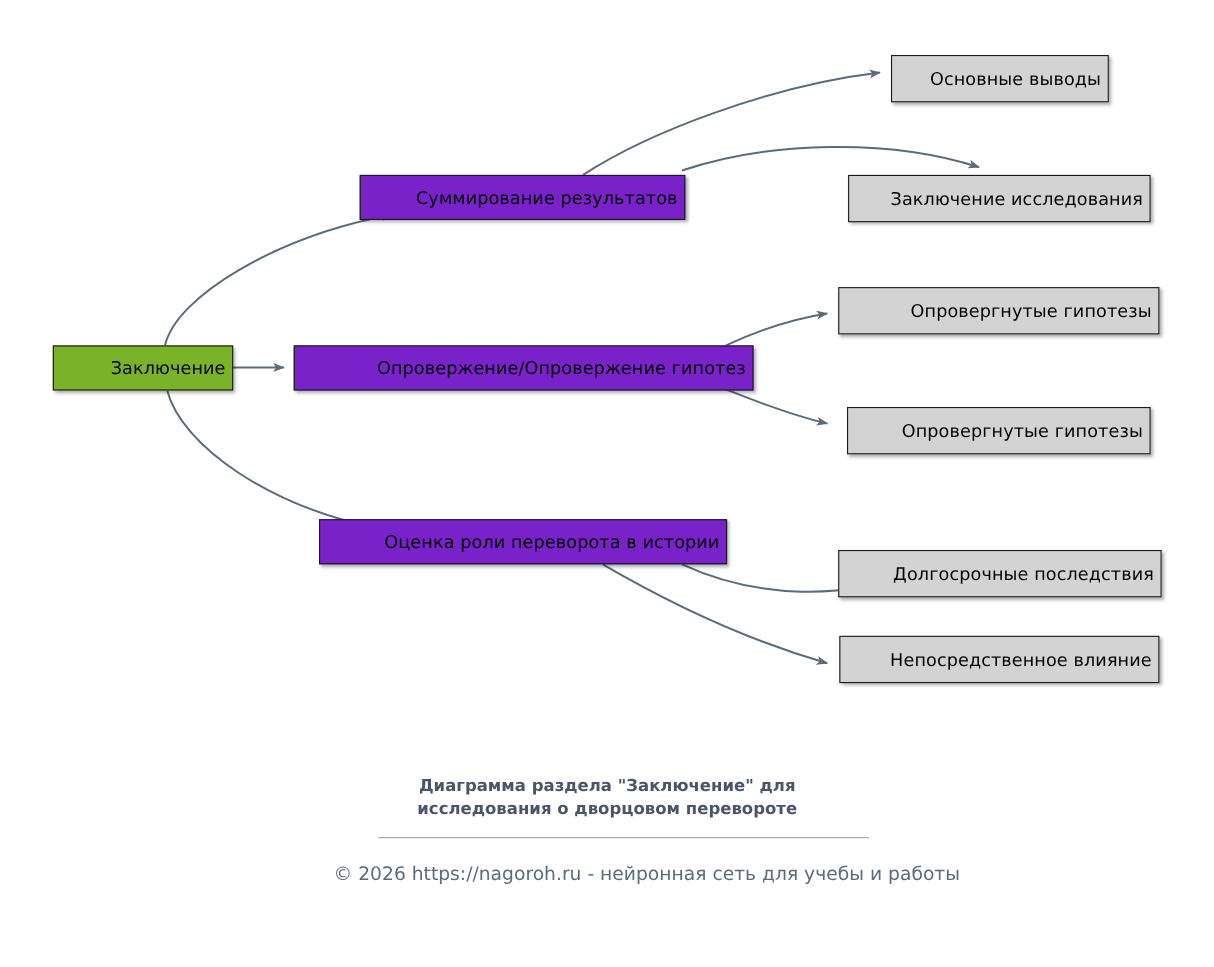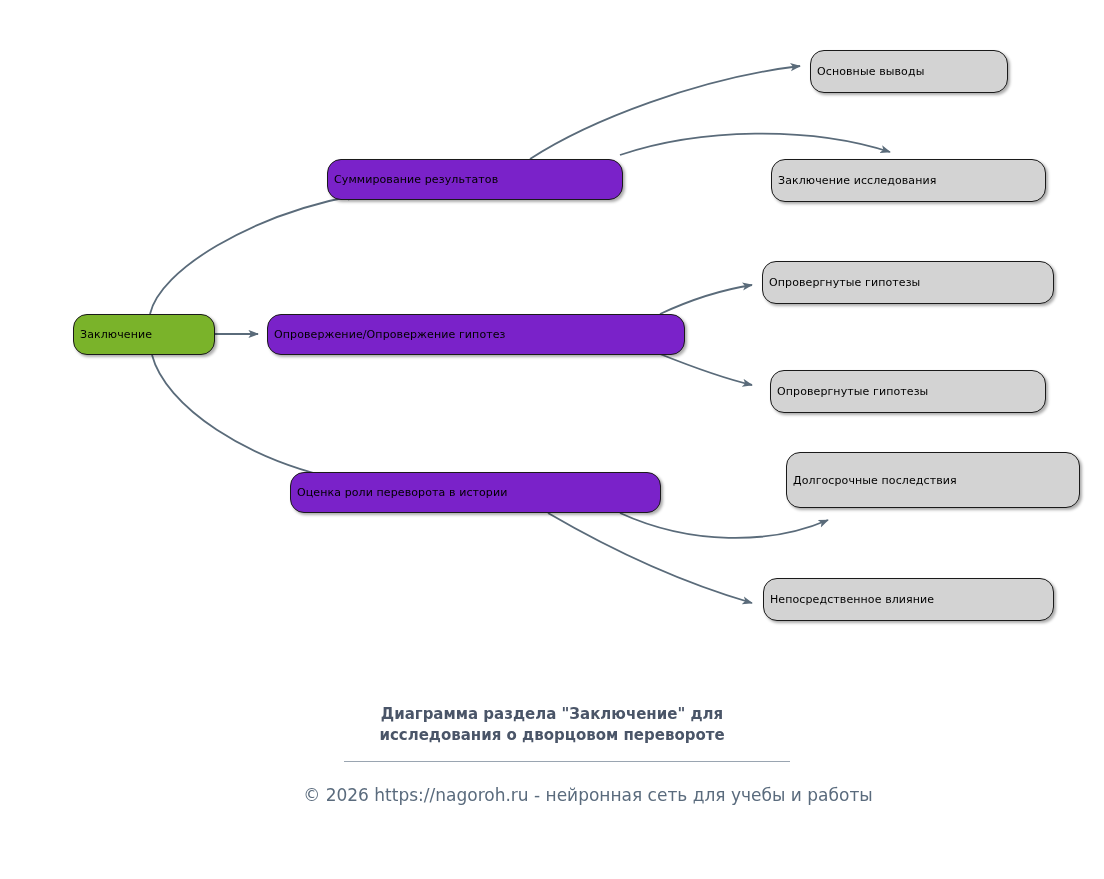--- a/index.html
+++ b/index.html
@@ -25,25 +25,25 @@
     left: 0; top: 0;
     width: 1104px;
     height: 879px;
     pointer-events: none;
   }
   .node {
     position: absolute;
     box-sizing: border-box;
     display: flex;
     align-items: center;
-    justify-content: flex-start;
+    justify-content: flex-end;
     border: 1.4px solid #1a1a1a;
-    border-radius: 14px;
+    border-radius: 0;
     color: #000000;
-    font-size: 11px;
+    font-size: 16px;
     line-height: 1;
     white-space: nowrap;
     letter-spacing: 0.1px;
     box-shadow: 2px 2px 3px rgba(0,0,0,0.33);
     font-family: "DejaVu Sans", sans-serif;
   }
   .node-label {
     padding: 0 6px;
     pointer-events: none;
   }
@@ -103,21 +103,21 @@
       <path d="M152,355 C165,405 245,462 352,482"></path>
       <path d="M530,159 C590,120 700,78 800,66"></path>
       <path d="M620,155 C700,128 810,126 890,152"></path>
       <path d="M660,314 C690,300 720,290 752,285"></path>
       <path d="M660,354 C690,366 722,378 752,385"></path>
       <path d="M620,513 C690,545 770,545 828,520"></path>
       <path d="M548,513 C620,555 690,585 752,603"></path>
     </g>
   </svg>
 
-  <div class="node n-root" style="left:48px;top:314px;width:142px;height:41px;margin-left:25px;">
+  <div class="node n-root" style="left:48px;top:314px;width:164px;height:41px;">
       <span class="node-label">Заключение</span>
     </div>
   <div class="node n-branch" style="left:327px;top:159px;width:296px;height:41px;">
       <span class="node-label">Суммирование результатов</span>
     </div>
   <div class="node n-branch" style="left:267px;top:314px;width:418px;height:41px;">
       <span class="node-label">Опровержение/Опровержение гипотез</span>
     </div>
   <div class="node n-branch" style="left:290px;top:472px;width:371px;height:41px;">
       <span class="node-label">Оценка роли переворота в истории</span>
@@ -127,21 +127,21 @@
     </div>
   <div class="node n-leaf" style="left:771px;top:159px;width:275px;height:43px;">
       <span class="node-label">Заключение исследования</span>
     </div>
   <div class="node n-leaf" style="left:762px;top:261px;width:292px;height:43px;">
       <span class="node-label">Опровергнутые гипотезы</span>
     </div>
   <div class="node n-leaf" style="left:770px;top:370px;width:276px;height:43px;">
       <span class="node-label">Опровергнутые гипотезы</span>
     </div>
-  <div class="node n-leaf" style="left:762px;top:452px;width:294px;height:56px;margin-left:24px;">
+  <div class="node n-leaf" style="left:762px;top:500px;width:294px;height:43px;">
       <span class="node-label">Долгосрочные последствия</span>
     </div>
   <div class="node n-leaf" style="left:763px;top:578px;width:291px;height:43px;">
       <span class="node-label">Непосредственное влияние</span>
     </div>
 
   <div class="caption caption-title">
     <span class="ln">Диаграмма раздела "Заключение" для</span>
     <span class="ln">исследования о дворцовом перевороте</span>
   </div>

